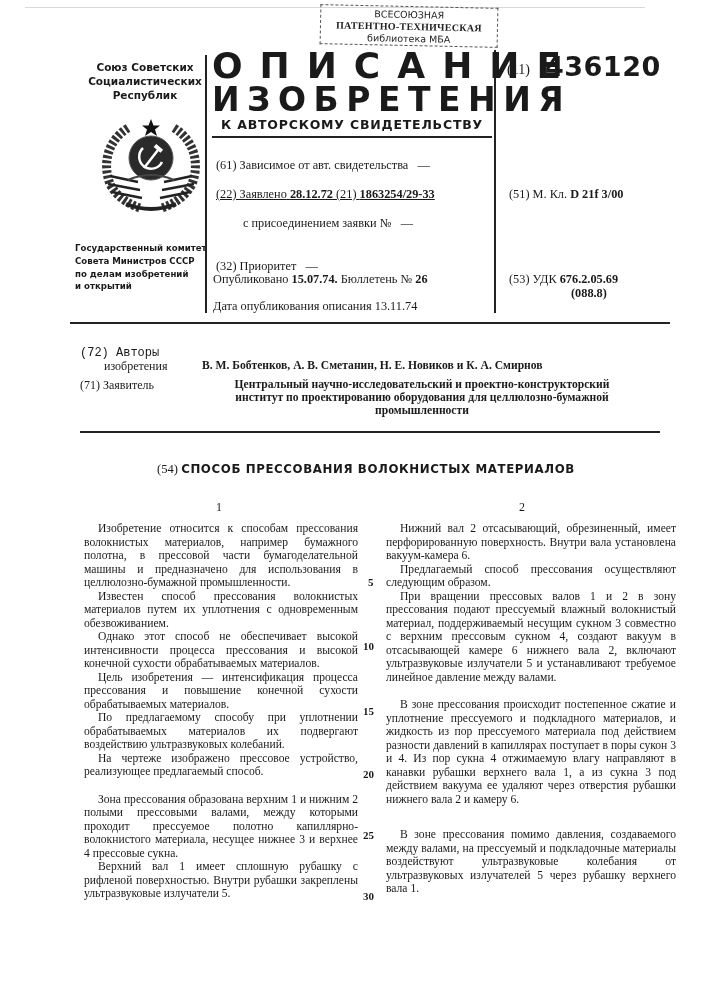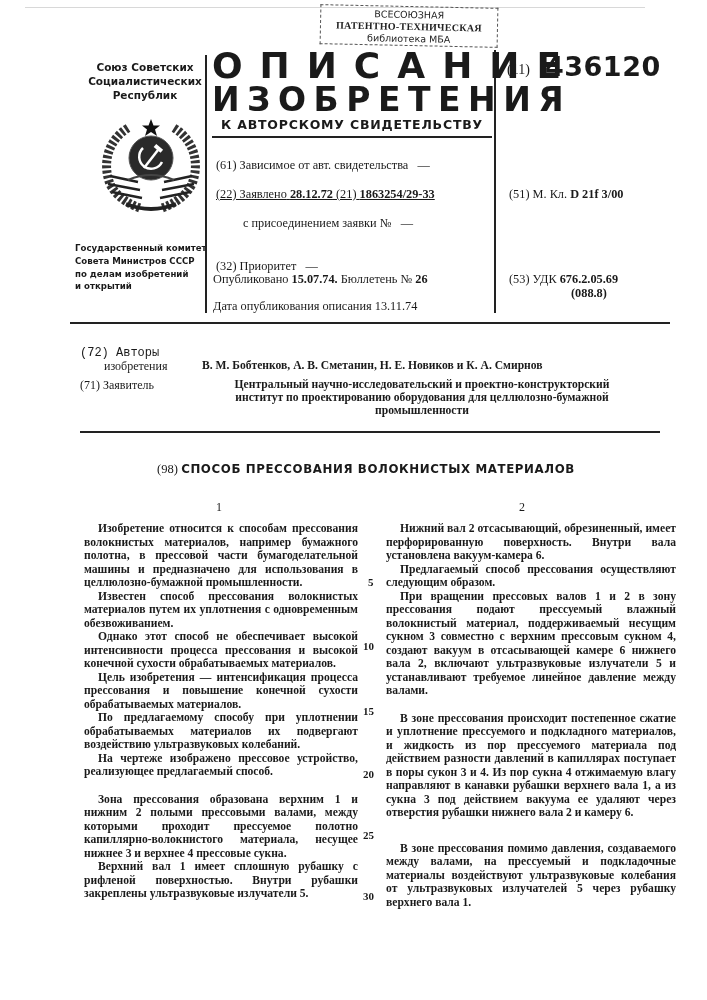--- a/index.html
+++ b/index.html
@@ -43,21 +43,21 @@
   .au-label { font-size: 12px; line-height: 14px; }
   .au-val { font-size: 11.6px; font-weight: bold; line-height: 14px; }
 
   .h54 { left: 157px; top: 462px; font-size: 12.6px; white-space: nowrap; }
   .h54 .t { font-weight: bold; font-family: "DejaVu Sans", sans-serif; letter-spacing: 0.6px; font-size: 11.8px; }
 
   .colnum { font-size: 12px; }
 
   
   .col { font-size: 11.6px; line-height: 13.5px; text-align: justify; }
-  .col p { margin: 0; text-indent: 14px; font-weight: bold; }
+  .col p { margin: 0; text-indent: 14px; }
   .col p.gap { margin-top: 14px; }
   .gutter { font-size: 11px; font-weight: bold; }
 </style>
 </head>
 <body>
 
 <div class="abs scanline"></div>
 
 <div class="abs stamp">
   <div>ВСЕСОЮЗНАЯ</div>
@@ -158,21 +158,21 @@
 <div class="abs au-val" style="left:202px; top:359px; white-space:nowrap;">В. М. Бобтенков, А. В. Сметанин, Н. Е. Новиков и К. А. Смирнов</div>
 
 <div class="abs au-label" style="left:80px; top:378px;">(71) Заявитель</div>
 <div class="abs au-val" style="left:186px; top:378px; width:472px; text-align:center; white-space:nowrap;">Центральный научно-исследовательский и проектно-конструкторский</div>
 <div class="abs au-val" style="left:186px; top:391px; width:472px; text-align:center; white-space:nowrap;">институт по проектированию оборудования для целлюлозно-бумажной</div>
 <div class="abs au-val" style="left:186px; top:404px; width:472px; text-align:center;">промышленности</div>
 
 <div class="abs hrule" style="left:80px; top:431px; width:580px;"></div>
 
 <div class="abs h54">
-  <span>(98)</span>
+  <span>(54)</span>
   <span class="t">СПОСОБ ПРЕССОВАНИЯ ВОЛОКНИСТЫХ МАТЕРИАЛОВ</span>
 </div>
 
 <div class="abs colnum" style="left:216px; top:500px;">1</div>
 <div class="abs colnum" style="left:519px; top:500px;">2</div>
 
 <div class="abs col" style="left:84px; top:522px; width:274px;">
   <p>Изобретение относится к способам прессования волокнистых материалов, например бумажного полотна, в прессовой части бумагоделательной машины и предназначено для использования в целлюлозно-бумажной промышленности.</p>
   <p>Известен способ прессования волокнистых материалов путем их уплотнения с одновременным обезвоживанием.</p>
   <p>Однако этот способ не обеспечивает высокой интенсивности процесса прессования и высокой конечной сухости обрабатываемых материалов.</p>

